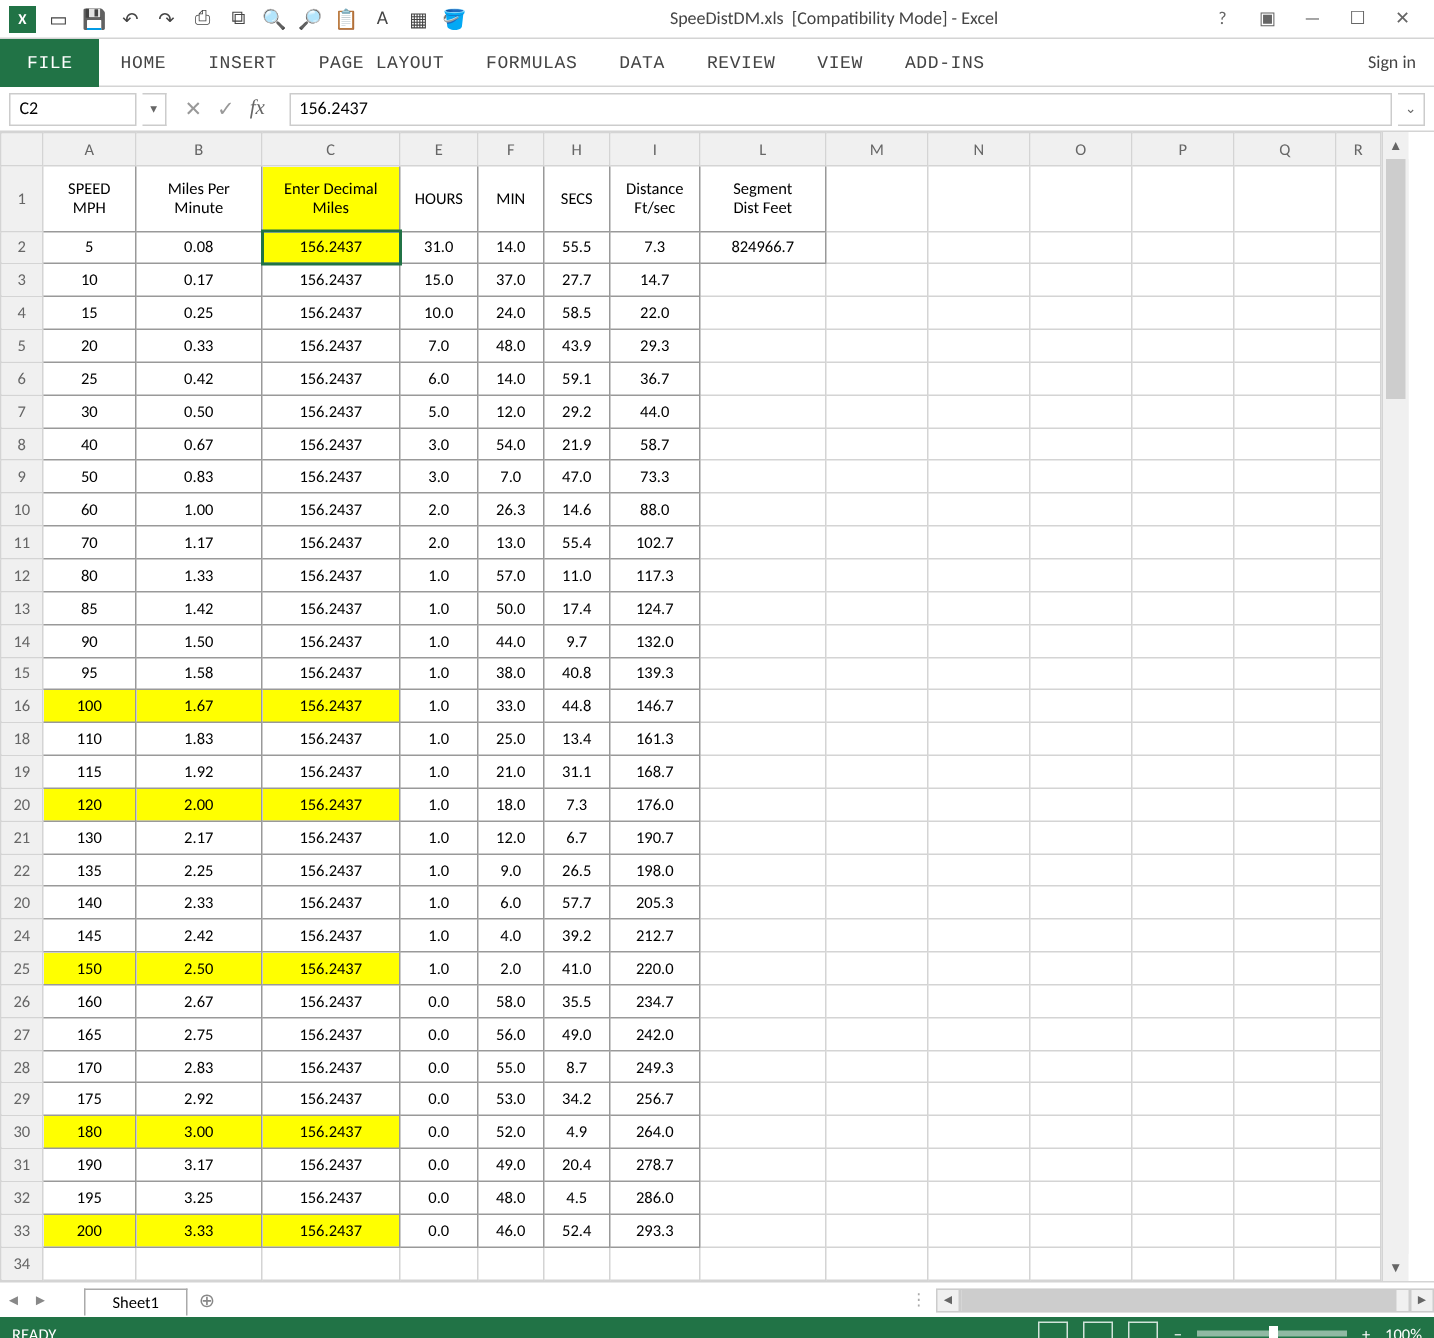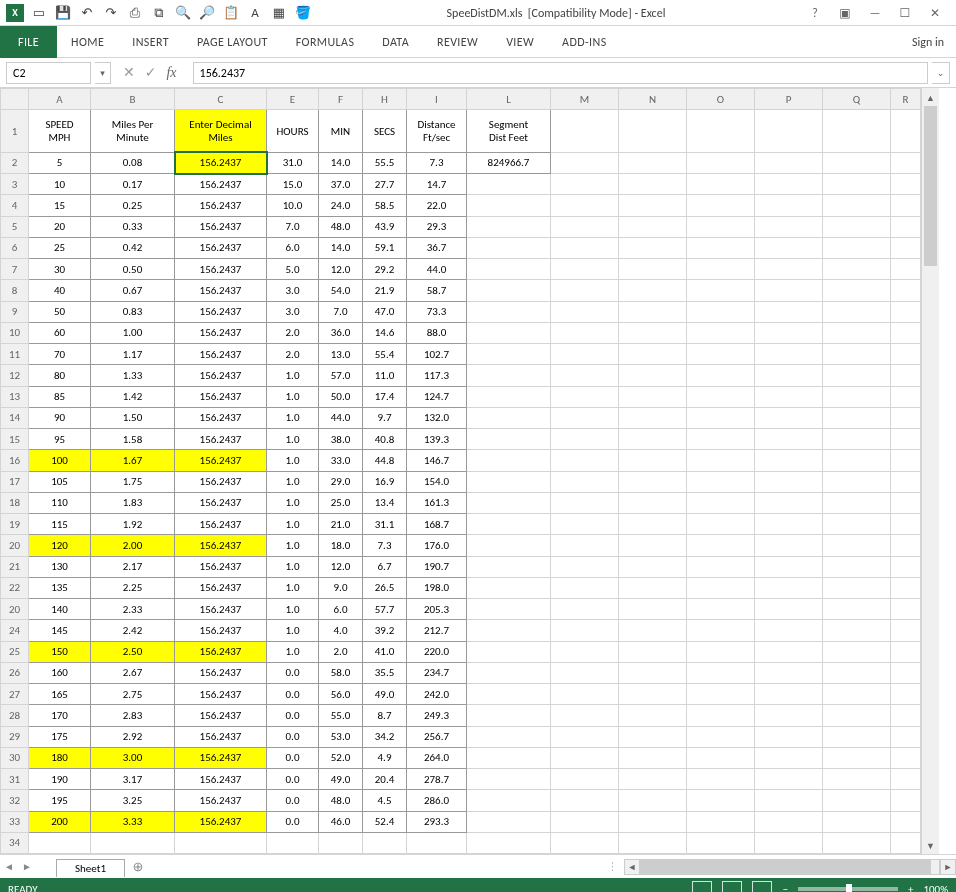--- a/index.html
+++ b/index.html
@@ -5,21 +5,21 @@
 * { box-sizing: border-box; margin: 0; padding: 0; font-family: "Segoe UI", Calibri, sans-serif; }
 html, body { width: 956px; height: 892px; overflow: hidden; background: #fff; }
 .titlebar { height: 26px; background: #fff; display: flex; align-items: center; border-bottom: 1px solid #d4d4d4; }
 .titlebar .qat { display: flex; align-items: center; gap: 6px; padding: 0 6px; }
 .titlebar .qat span { width: 18px; height: 18px; display: inline-flex; align-items: center; justify-content: center; font-size: 13px; color: #444; }
 .titlebar .qat .xl { width:18px; height:18px; background:#217346; color:#fff; font-size:10px; font-weight:bold; display:flex; align-items:center; justify-content:center; }
 .titlebar .title { flex: 1; text-align: center; font-size: 12px; color: #444; white-space: pre; }
 .titlebar .winbtns { display: flex; gap: 8px; padding: 0 10px; }
 .titlebar .winbtns span { width: 22px; height: 18px; display: inline-flex; align-items: center; justify-content: center; font-size: 12px; color: #666; }
 .ribbon { height: 32px; background: #fff; display: flex; align-items: center; border-bottom: 1px solid #d4d4d4; }
-.ribbon .tab { padding: 0 14px; height: 32px; display: flex; align-items: center; font-size: 12px; color: #444; letter-spacing: 0.4px; }
+.ribbon .tab { padding: 0 14px; height: 32px; display: flex; align-items: center; font-size: 12px; color: #444; letter-spacing: 0.4px; font-family: Liberation Mono, monospace; }
 .ribbon .tab.file { background: #217346; color: #fff; padding: 0 18px; }
 .ribbon .signin { margin-left: auto; padding: 0 12px; font-size: 12px; color: #444; }
 .fbar { height: 30px; display: flex; align-items: center; border-bottom: 1px solid #d4d4d4; padding: 2px 6px; gap: 4px; }
 .namebox { width: 85px; height: 22px; border: 1px solid #ccc; font-size: 12px; padding: 0 6px; display: flex; align-items: center; background: #fff; }
 .nbdrop { width: 16px; height: 22px; border: 1px solid #ccc; border-left: none; display: flex; align-items: center; justify-content: center; font-size: 9px; color: #666; }
 .fbar .fxctl { display: flex; gap: 10px; padding: 0 8px; align-items: center; color: #999; font-size: 14px; }
 .fxlbl { font-style: italic; font-family: "Times New Roman", serif; font-size: 14px; color: #666; padding-right:4px; }
 .fxinput { flex: 1; height: 22px; border: 1px solid #ccc; font-size: 12px; padding: 0 6px; display: flex; align-items: center; }
 .fxexp { width: 18px; height: 22px; border: 1px solid #ccc; border-left: none; display: flex; align-items: center; justify-content: center; font-size: 9px; color: #666; }
 .gridwrap { position: relative; height: 766px; overflow: hidden; display:flex; }
@@ -318,21 +318,21 @@
           <td class=""></td>
           <td class=""></td>
           <td class=""></td>
         </tr>
         <tr>
           <th class="rowhdr">10</th>
           <td class="datacell">60</td>
           <td class="datacell">1.00</td>
           <td class="datacell">156.2437</td>
           <td class="datacell">2.0</td>
-          <td class="datacell">36.0</td>
+          <td class="datacell">26.3</td>
           <td class="datacell">14.6</td>
           <td class="datacell">88.0</td>
           <td class=""></td>
           <td class=""></td>
           <td class=""></td>
           <td class=""></td>
           <td class=""></td>
           <td class=""></td>
           <td class=""></td>
         </tr>
@@ -423,37 +423,20 @@
         </tr>
         <tr>
           <th class="rowhdr">16</th>
           <td class="datacell hl">100</td>
           <td class="datacell hl">1.67</td>
           <td class="datacell hl">156.2437</td>
           <td class="datacell">1.0</td>
           <td class="datacell">33.0</td>
           <td class="datacell">44.8</td>
           <td class="datacell">146.7</td>
-          <td class=""></td>
-          <td class=""></td>
-          <td class=""></td>
-          <td class=""></td>
-          <td class=""></td>
-          <td class=""></td>
-          <td class=""></td>
-        </tr>
-        <tr>
-          <th class="rowhdr">17</th>
-          <td class="datacell">105</td>
-          <td class="datacell">1.75</td>
-          <td class="datacell">156.2437</td>
-          <td class="datacell">1.0</td>
-          <td class="datacell">29.0</td>
-          <td class="datacell">16.9</td>
-          <td class="datacell">154.0</td>
           <td class=""></td>
           <td class=""></td>
           <td class=""></td>
           <td class=""></td>
           <td class=""></td>
           <td class=""></td>
           <td class=""></td>
         </tr>
         <tr>
           <th class="rowhdr">18</th>

